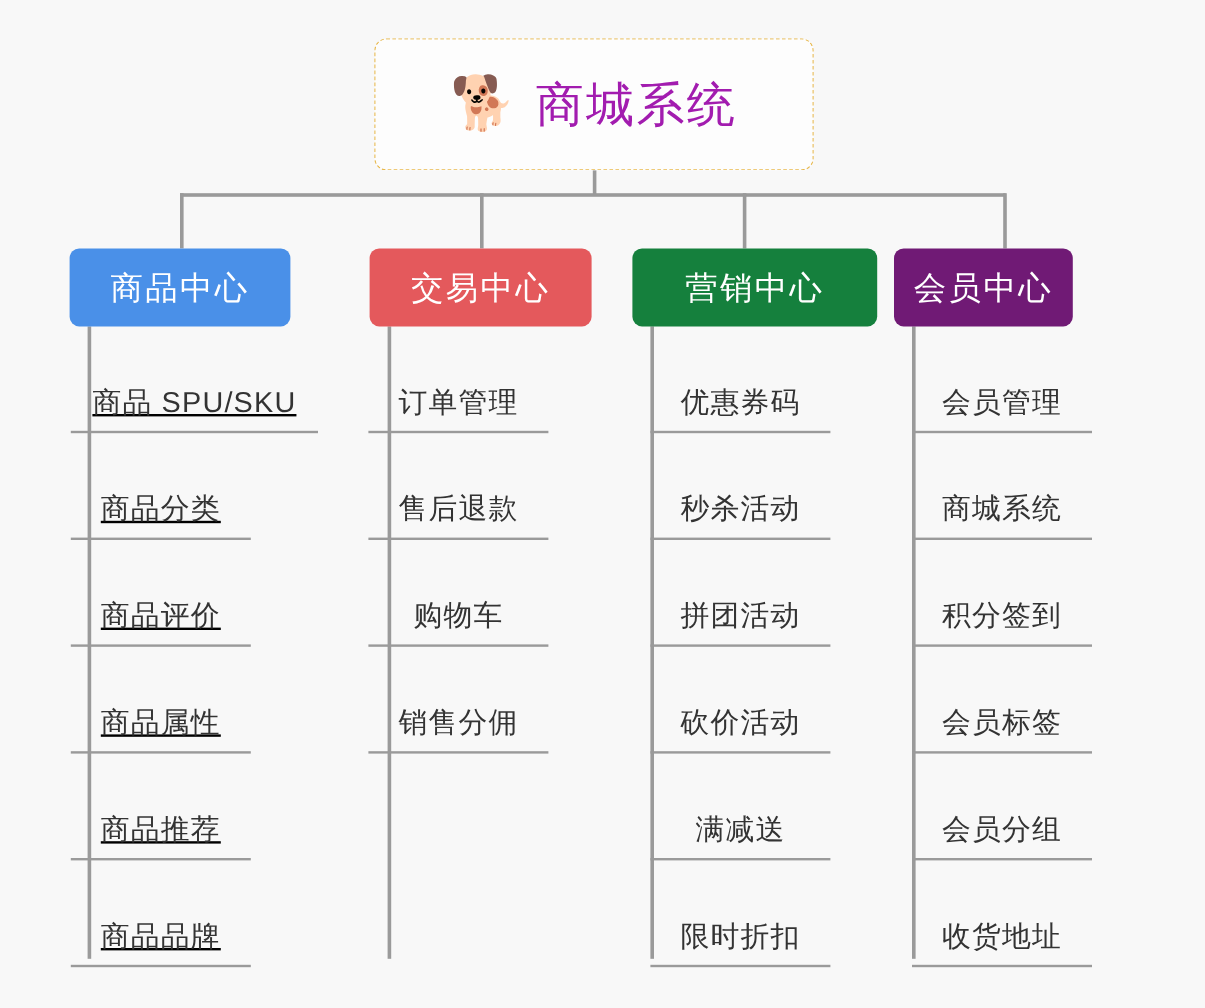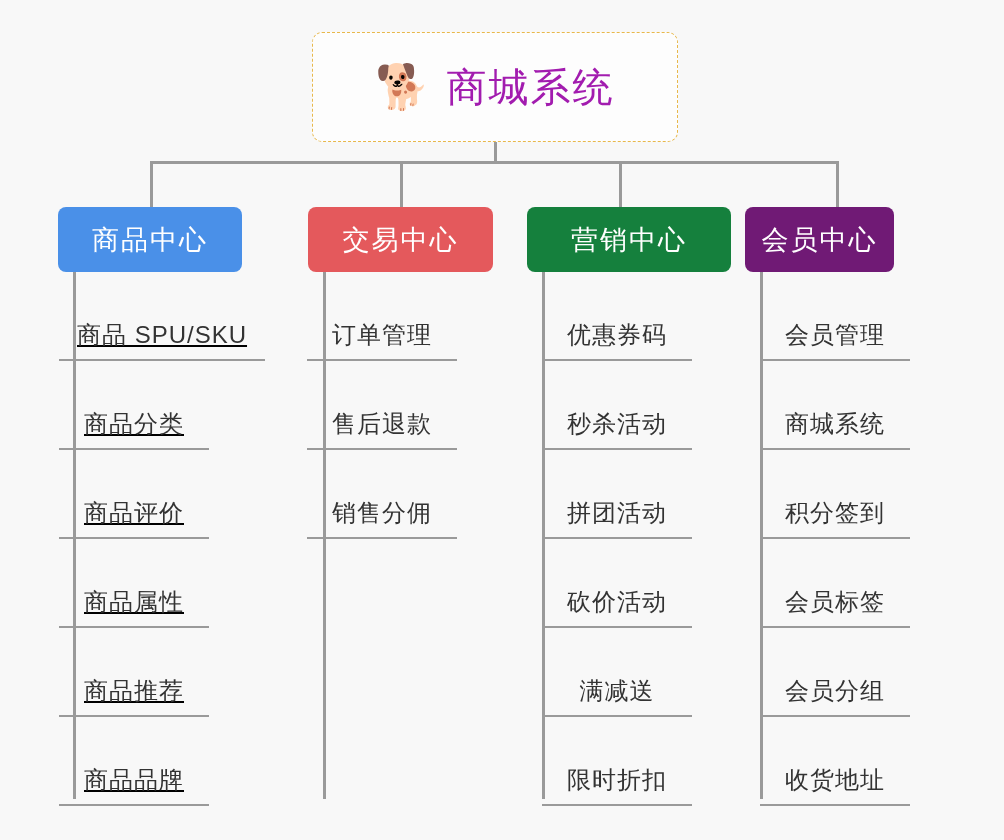--- a/index.html
+++ b/index.html
@@ -180,20 +180,21 @@
     <div class="leaf">商品分类</div>
     <div class="leaf">商品评价</div>
     <div class="leaf">商品属性</div>
     <div class="leaf">商品推荐</div>
     <div class="leaf">商品品牌</div>
   </div>
 
   <div class="leaf-list c1">
     <div class="leaf">订单管理</div>
     <div class="leaf">售后退款</div>
+    <div class="leaf">购物车</div>
     <div class="leaf">销售分佣</div>
   </div>
 
   <div class="leaf-list c2">
     <div class="leaf">优惠券码</div>
     <div class="leaf">秒杀活动</div>
     <div class="leaf">拼团活动</div>
     <div class="leaf">砍价活动</div>
     <div class="leaf">满减送</div>
     <div class="leaf">限时折扣</div>

